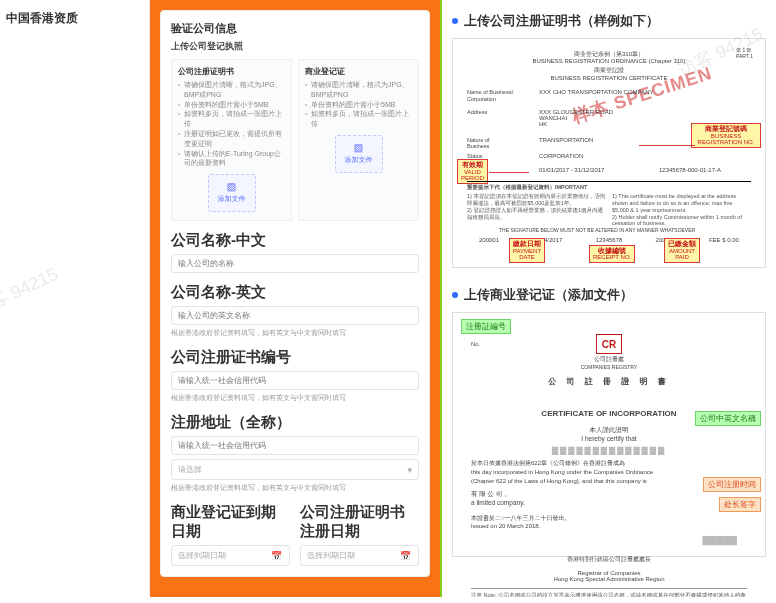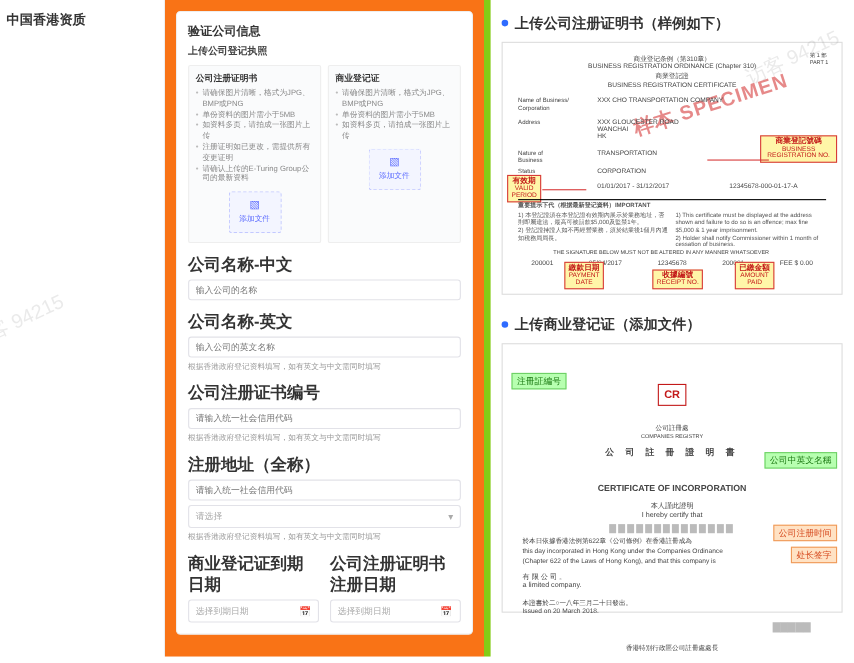--- a/index.html
+++ b/index.html
@@ -1,21 +1,21 @@
 <!DOCTYPE html>
 <html><head>
 <meta charset="utf-8">
 <style>
   * { box-sizing: border-box; margin: 0; padding: 0; font-family: "Microsoft YaHei", "PingFang SC", Arial, sans-serif; }
   body { background: #fff; font-size: 10px; color: #333; width: 776px; }
   .page { display: flex; }
   .leftcol { width: 150px; padding: 10px 6px; border-right: 1px solid #eee; }
   .leftcol .title { font-size: 12px; font-weight: 600; }
   .midcol { width: 290px; padding: 10px 10px 20px 10px; background: #f97316; }
-  .rightcol { width: 336px; padding: 8px 10px 20px 10px; border-left: 6px solid #84cc16; }
+  .rightcol { width: 336px; padding: 8px 10px 20px 10px; border-left: 2px solid #84cc16; }
   .form-card { border: 1px solid #eee; border-radius: 4px; padding: 10px; background: #fff; }
   .sec-title { font-size: 11px; font-weight: 600; margin-bottom: 4px; }
   .sub-title { font-size: 9px; font-weight: 600; margin: 4px 0 6px 0; color: #444; }
   .upload-row { display: flex; gap: 6px; margin-bottom: 10px; }
   .upload-box { flex: 1; border: 1px solid #eee; border-radius: 2px; padding: 6px 6px 8px 6px; background: #fafbfc; }
   .upload-box .lbl { font-size: 8px; font-weight: 600; margin-bottom: 3px; }
   .upload-box ul { list-style: none; padding: 0; margin: 0 0 6px 0; }
   .upload-box li { font-size: 7px; color: #888; line-height: 1.4; position: relative; padding-left: 6px; }
   .upload-box li::before { content: "•"; position: absolute; left: 0; color: #bbb; }
   .upload-btn { width: 48px; height: 38px; margin: 0 auto; border: 1px dashed #c3c9ff; background: #f3f5ff; border-radius: 3px; display: flex; flex-direction: column; align-items: center; justify-content: center; cursor: pointer; }
@@ -40,21 +40,21 @@
   .tag.red .en { color: #c31919; display: block; font-size: 6px; }
   .label-green { position: absolute; background: #b7ffb0; color: #1d7a14; font-size: 8px; padding: 1px 4px; border: 1px solid #6fd067; }
   .label-orange { position: absolute; background: #ffe2c4; color: #d64a1f; font-size: 8px; padding: 1px 4px; border: 1px solid #f09b5a; }
   .specimen { position: absolute; color: rgba(210,40,40,.55); font-size: 18px; font-weight: 700; transform: rotate(-18deg); letter-spacing: 1px; }
   .bri-head { text-align: center; font-size: 6px; line-height: 1.2; }
   .coi-head { text-align: center; font-size: 8px; line-height: 1.5; }
   .blur { color: #bbb; filter: blur(0.6px); }
   .smalltxt { font-size: 5.5px; color: #555; line-height: 1.25; }
   
   .redline { position: absolute; background: #d83a3a; height: 1px; }
-  .cr-logo { width: 26px; height: 20px; border: 1px solid #c31919; display: flex; align-items: center; justify-content: center; color: #c31919; font-weight: 800; font-size: 10px; margin: 16px auto; }
+  .cr-logo { width: 26px; height: 20px; border: 1px solid #c31919; display: flex; align-items: center; justify-content: center; color: #c31919; font-weight: 800; font-size: 10px; margin: 1px auto; }
   .watermark { position: absolute; color: rgba(170,170,170,.25); font-size: 18px; transform: rotate(-25deg); pointer-events: none; }
 </style>
 </head>
 <body>
 
 <div class="page">
 
   <div class="leftcol">
     <div class="title">中国香港资质</div>
   </div>
@@ -215,21 +215,21 @@
       </div>
     </div>
 
     <div class="bullet-hdr">
       <span class="dot"></span>
       <span>上传商业登记证（添加文件）</span>
     </div>
 
     <div class="sample two">
       <div class="inner" style="padding:6px 12px;">
-        <div class="label-green" style="top:20px; left:2px;">注冊証編号</div>
+        <div class="label-green" style="top:0; left:2px;">注冊証編号</div>
         <div style="font-size:6px; margin-top:16px;">No.</div>
 
         <div style="text-align:center; margin-top:-14px;">
           <div class="cr-logo">CR</div>
           <div style="font-size:6px; margin-top:1px;">公司註冊處</div>
           <div style="font-size:5px;">COMPANIES REGISTRY</div>
         </div>
 
         <div class="coi-head" style="margin-top:6px;">
           <div style="letter-spacing:4px; font-weight:600;">公 司 註 冊 證 明 書</div>

